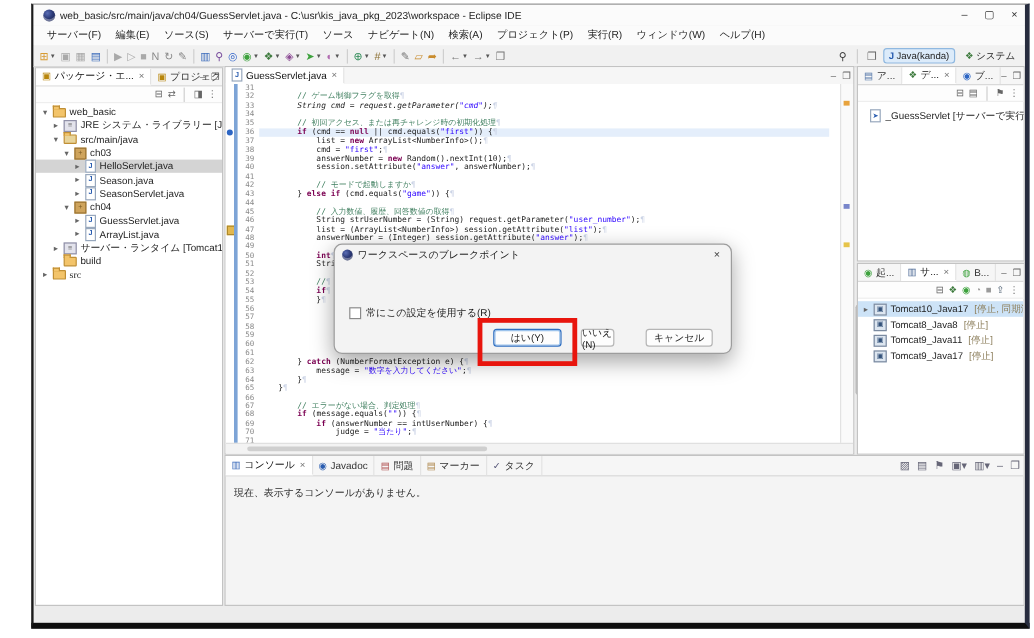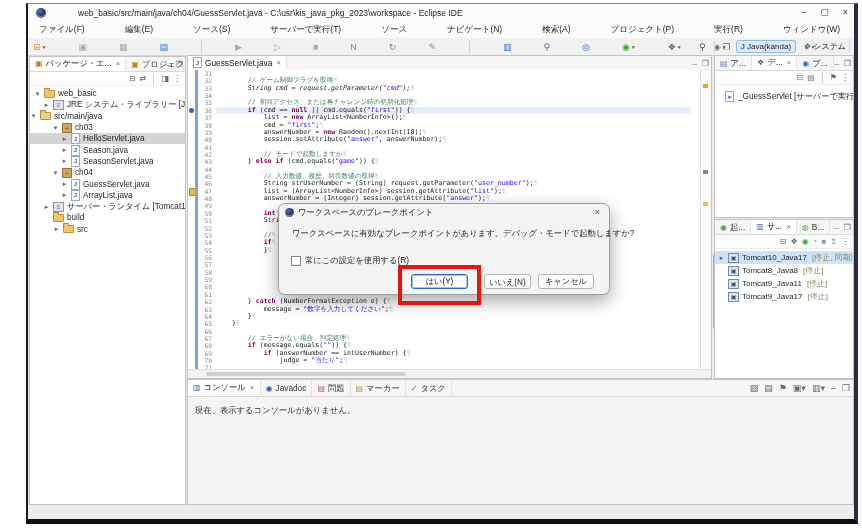--- a/index.html
+++ b/index.html
@@ -1,19 +1,19 @@
 <!DOCTYPE html>
 <html><head>
 <meta charset="utf-8">
 <style>
   html,body{margin:0;padding:0;}
   body{width:862px;height:532px;background:#ffffff;font-family:"Liberation Sans","DejaVu Sans",sans-serif;overflow:hidden;position:relative;}
   #win{position:absolute;left:26px;top:3px;width:826px;height:515px;background:#ececec;
        border-left:2px solid #1b1b1b;border-top:1px solid #8a8a8a;border-right:4px solid #272c3e;border-bottom:5px solid #0e0e0e;}
-  .abs{position:absolute;gap:28px;}
+  .abs{position:absolute;}
   
   #titlebar{left:0;top:0;width:826px;height:17px;background:#fbfbfb;display:flex;align-items:center;}
   #title-text{font-size:8.5px;color:#1e1e1e;margin-left:4px;white-space:nowrap;}
   .eclipse-ball{width:10px;height:10px;border-radius:50%;margin-left:8px;flex:none;
      background:radial-gradient(circle at 35% 30%,#5a6db5 0%,#2c3a77 45%,#151d45 100%);
      box-shadow:inset 0 -2px 0 rgba(255,255,255,.35);}
   #win-controls{position:absolute;right:6px;top:0;height:17px;display:flex;gap:14px;align-items:center;}
   #win-controls span{font-size:9px;color:#333;line-height:17px;}
   #menubar{left:0;top:17px;width:826px;height:17px;background:#fbfbfb;display:flex;align-items:center;padding-left:5px;box-sizing:border-box;}
   .menu-item{font-size:8.5px;color:#1e1e1e;padding:2px 6px;white-space:nowrap;}
@@ -105,21 +105,21 @@
     <span class="eclipse-ball"></span>
     <span id="title-text">web_basic/src/main/java/ch04/GuessServlet.java - C:\usr\kis_java_pkg_2023\workspace - Eclipse IDE</span>
   </div>
   <div id="win-controls">
       <span>–</span>
       <span>▢</span>
       <span>×</span>
     </div>
 
   <div class="abs" id="menubar">
-      <span class="menu-item">ファイル(F)</span>
+      <span class="menu-item">サーバー(F)</span>
       <span class="menu-item">編集(E)</span>
       <span class="menu-item">ソース(S)</span>
       <span class="menu-item">サーバーで実行(T)</span>
       <span class="menu-item">ソース</span>
       <span class="menu-item">ナビゲート(N)</span>
       <span class="menu-item">検索(A)</span>
       <span class="menu-item">プロジェクト(P)</span>
       <span class="menu-item">実行(R)</span>
       <span class="menu-item">ウィンドウ(W)</span>
       <span class="menu-item">ヘルプ(H)</span>
@@ -199,21 +199,21 @@
         <div class="tree-row" style="padding-left: 4px;">
           <span class="tw">▾</span>
           <span class="folder"></span>
           <span>web_basic</span>
         </div>
         <div class="tree-row" style="padding-left: 13px;">
           <span class="tw">▸</span>
           <span class="lib">≡</span>
           <span>JRE システム・ライブラリー [JavaSE-17]</span>
         </div>
-        <div class="tree-row" style="">
+        <div class="tree-row" style="padding-left: 13px;">
           <span class="tw">▾</span>
           <span class="folder" style="background: rgb(232, 212, 154);"></span>
           <span>src/main/java</span>
         </div>
         <div class="tree-row" style="padding-left: 22px;">
           <span class="tw">▾</span>
           <span class="pkg">+</span>
           <span>ch03</span>
         </div>
         <div class="tree-row selected" style="padding-left: 31px;">
@@ -249,21 +249,21 @@
         <div class="tree-row" style="padding-left: 13px;">
           <span class="tw">▸</span>
           <span class="lib">≡</span>
           <span>サーバー・ランタイム [Tomcat10 (Java17)]</span>
         </div>
         <div class="tree-row" style="padding-left: 13px;">
           <span class="tw"></span>
           <span class="folder"></span>
           <span>build</span>
         </div>
-        <div class="tree-row" style="padding-left: 23px;">
+        <div class="tree-row" style="padding-left: 4px; font-family: Liberation Serif, serif;">
           <span class="tw">▸</span>
           <span class="folder"></span>
           <span>src</span>
         </div>
       </div>
   </div>
 
   <div class="abs view" id="editorview" style="left:159px;top:51px;width:525px;height:324px;">
     <div class="tabrow">
       <div class="tab active">
@@ -509,29 +509,28 @@
     <div id="console-msg">現在、表示するコンソールがありません。</div>
   </div>
 
 
   <div class="abs" id="dialog">
     <div id="dlg-title">
       <span class="eclipse-ball" style="width:9px;height:9px;margin-left:0;"></span>
       <span>ワークスペースのブレークポイント</span>
     </div>
     <span id="dlg-close">×</span>
-    <div id="dlg-msg">ワークスペースに有効なブレークポイントがあります。デバッグ・モードで起動しますか?</div>
     <div id="dlg-check">
       <span class="checkbox"></span>
       <span>常にこの設定を使用する(R)</span>
     </div>
     <div class="dlg-btn default" style="left:132px;width:57px;">
         <span>はい(Y)</span>
       </div>
-    <div class="dlg-btn" style="left:205px;width:47px;align-items:flex-end;">
+    <div class="dlg-btn" style="left:205px;width:28px;">
         <span>いいえ(N)</span>
       </div>
     <div class="dlg-btn" style="left:259px;width:56px;">
         <span>キャンセル</span>
       </div>
   </div>
 
   <div class="abs" id="red-annotation"></div>
 
 </div>

